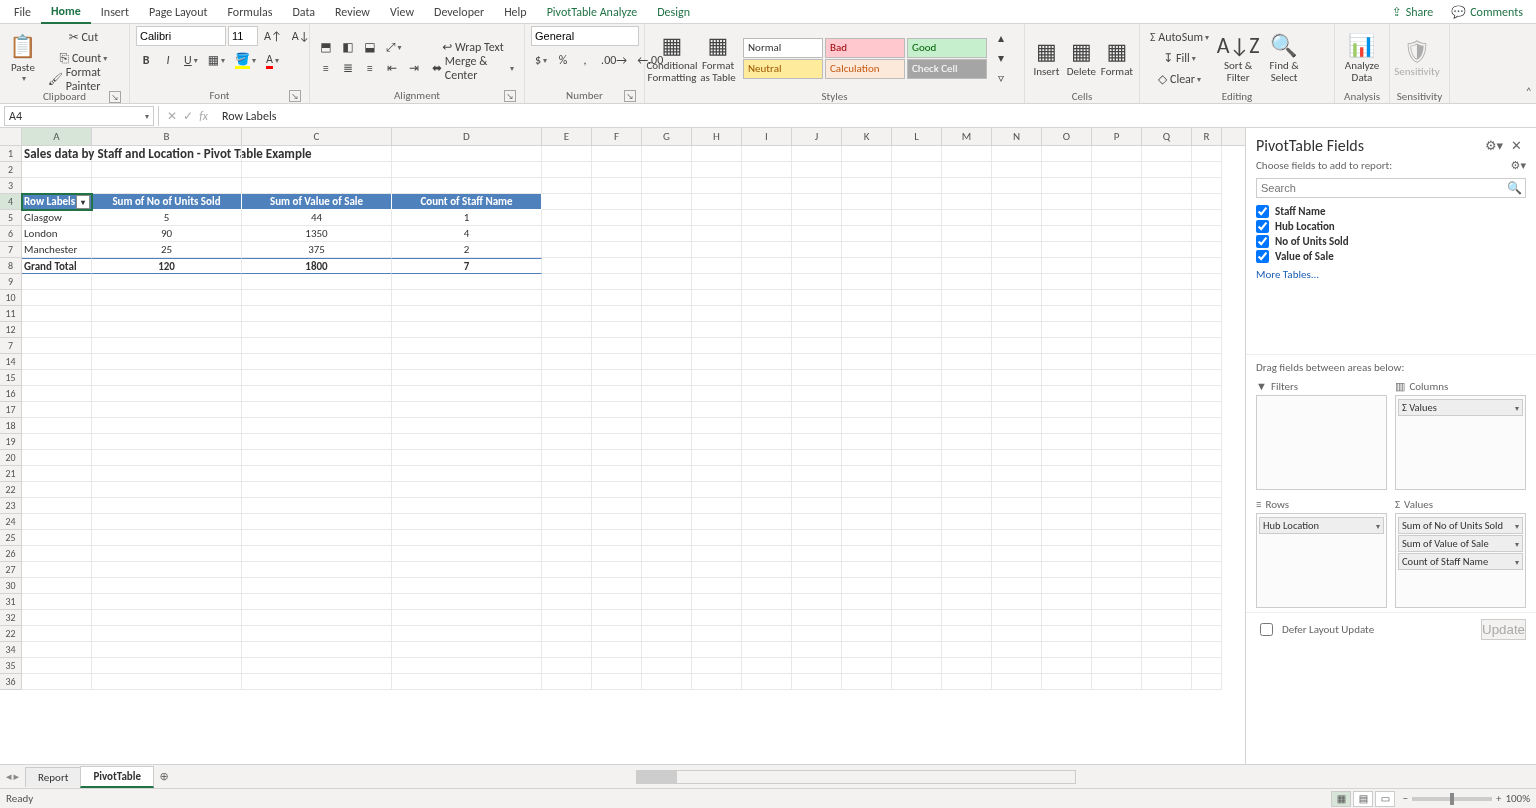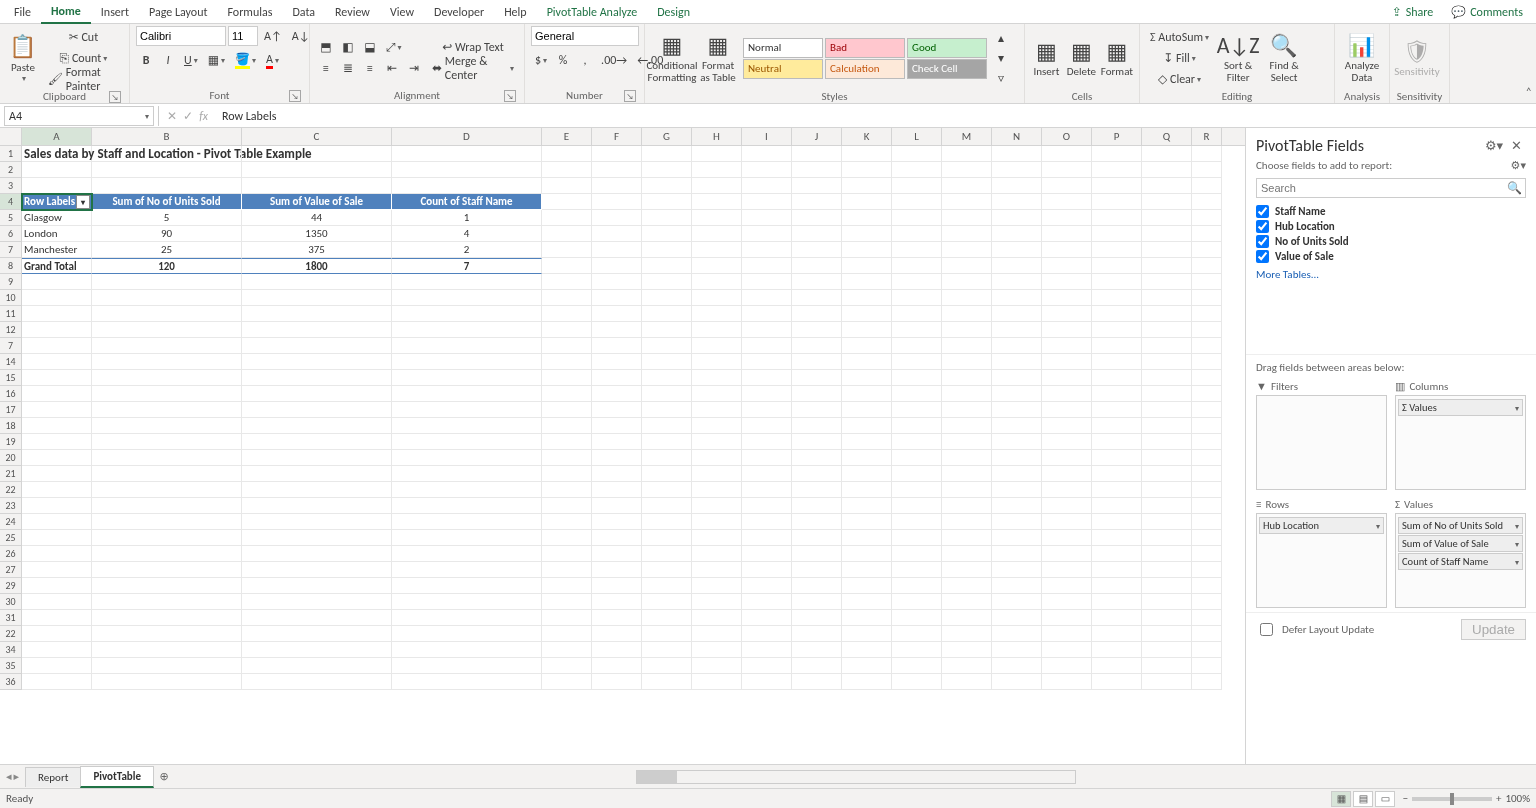--- a/index.html
+++ b/index.html
@@ -62,21 +62,21 @@
 .more{color:#1a5fb4;font-size:11px;padding:4px 0}
 .areas{padding:6px 10px 4px 10px;border-top:1px solid #eee}
 .areas .hint{font-size:11px;color:#666;margin-bottom:6px}
 .areagrid{display:grid;grid-template-columns:1fr 1fr;grid-template-rows:110px 110px;gap:8px}
 .areabox{display:flex;flex-direction:column}
 .areabox .atitle{font-size:11px;color:#666;display:flex;align-items:center;gap:4px;margin-bottom:2px}
 .areabox .abody{flex:1;border:1px solid #ccc;background:#fbfbfb;padding:2px;overflow:auto}
 .pill{background:#eee;border:1px solid #ccc;font-size:10.5px;padding:1px 3px;margin:1px 0;display:flex;align-items:center;justify-content:space-between}
 .pill .dd{font-size:8px}
 .defer{display:flex;align-items:center;gap:6px;padding:6px 10px;border-top:1px solid #eee;font-size:11px;color:#666}
-.defer .updbtn{margin-left:auto;padding:2px 10px;border:1px solid #ccc;background:#f3f2f1;color:#aaa}
+.defer .updbtn{margin-left:auto;padding:2px 0;border:1px solid #ccc;background:#f3f2f1;color:#aaa}
 
 .sheettabs{height:24px;display:flex;align-items:center;background:#f3f2f1;border-top:1px solid #d4d4d4;font-size:11px}
 .stnav{display:flex;gap:2px;padding:0 6px;color:#888}
 .stab{padding:3px 12px;border:1px solid #ccc;border-bottom:none;background:#fff;margin-right:-1px}
 .stab.active{background:#fff;font-weight:600;border-bottom:2px solid #217346}
 .stab.inactive{background:#eee}
 .addsheet{width:22px;text-align:center;color:#666}
 .hscroll{flex:1;display:flex;justify-content:center}
 .hscroll .track{width:440px;height:14px;background:#f3f2f1;border:1px solid #ccc;position:relative}
 .hscroll .thumb{position:absolute;left:0;top:0;width:40px;height:12px;background:#cdcdcd}
@@ -899,41 +899,20 @@
           <div class="cell" style="width: 50px;"></div>
           <div class="cell" style="width: 50px;"></div>
           <div class="cell" style="width: 50px;"></div>
           <div class="cell" style="width: 50px;"></div>
           <div class="cell" style="width: 50px;"></div>
           <div class="cell" style="width: 50px;"></div>
           <div class="cell" style="width: 50px;"></div>
           <div class="cell" style="width: 30px;"></div>
         </div>
         <div class="row">
-          <div class="rh">29</div>
-          <div class="cell" style="width: 70px;"></div>
-          <div class="cell" style="width: 150px;"></div>
-          <div class="cell" style="width: 150px;"></div>
-          <div class="cell" style="width: 150px;"></div>
-          <div class="cell" style="width: 50px;"></div>
-          <div class="cell" style="width: 50px;"></div>
-          <div class="cell" style="width: 50px;"></div>
-          <div class="cell" style="width: 50px;"></div>
-          <div class="cell" style="width: 50px;"></div>
-          <div class="cell" style="width: 50px;"></div>
-          <div class="cell" style="width: 50px;"></div>
-          <div class="cell" style="width: 50px;"></div>
-          <div class="cell" style="width: 50px;"></div>
-          <div class="cell" style="width: 50px;"></div>
-          <div class="cell" style="width: 50px;"></div>
-          <div class="cell" style="width: 50px;"></div>
-          <div class="cell" style="width: 50px;"></div>
-          <div class="cell" style="width: 30px;"></div>
-        </div>
-        <div class="row">
           <div class="rh">30</div>
           <div class="cell" style="width: 70px;"></div>
           <div class="cell" style="width: 150px;"></div>
           <div class="cell" style="width: 150px;"></div>
           <div class="cell" style="width: 150px;"></div>
           <div class="cell" style="width: 50px;"></div>
           <div class="cell" style="width: 50px;"></div>
           <div class="cell" style="width: 50px;"></div>
           <div class="cell" style="width: 50px;"></div>
           <div class="cell" style="width: 50px;"></div>
@@ -942,20 +921,41 @@
           <div class="cell" style="width: 50px;"></div>
           <div class="cell" style="width: 50px;"></div>
           <div class="cell" style="width: 50px;"></div>
           <div class="cell" style="width: 50px;"></div>
           <div class="cell" style="width: 50px;"></div>
           <div class="cell" style="width: 50px;"></div>
           <div class="cell" style="width: 30px;"></div>
         </div>
         <div class="row">
           <div class="rh">31</div>
+          <div class="cell" style="width: 70px;"></div>
+          <div class="cell" style="width: 150px;"></div>
+          <div class="cell" style="width: 150px;"></div>
+          <div class="cell" style="width: 150px;"></div>
+          <div class="cell" style="width: 50px;"></div>
+          <div class="cell" style="width: 50px;"></div>
+          <div class="cell" style="width: 50px;"></div>
+          <div class="cell" style="width: 50px;"></div>
+          <div class="cell" style="width: 50px;"></div>
+          <div class="cell" style="width: 50px;"></div>
+          <div class="cell" style="width: 50px;"></div>
+          <div class="cell" style="width: 50px;"></div>
+          <div class="cell" style="width: 50px;"></div>
+          <div class="cell" style="width: 50px;"></div>
+          <div class="cell" style="width: 50px;"></div>
+          <div class="cell" style="width: 50px;"></div>
+          <div class="cell" style="width: 50px;"></div>
+          <div class="cell" style="width: 30px;"></div>
+        </div>
+        <div class="row">
+          <div class="rh">32</div>
           <div class="cell" style="width: 70px;"></div>
           <div class="cell" style="width: 150px;"></div>
           <div class="cell" style="width: 150px;"></div>
           <div class="cell" style="width: 150px;"></div>
           <div class="cell" style="width: 50px;"></div>
           <div class="cell" style="width: 50px;"></div>
           <div class="cell" style="width: 50px;"></div>
           <div class="cell" style="width: 50px;"></div>
           <div class="cell" style="width: 50px;"></div>
           <div class="cell" style="width: 50px;"></div>

